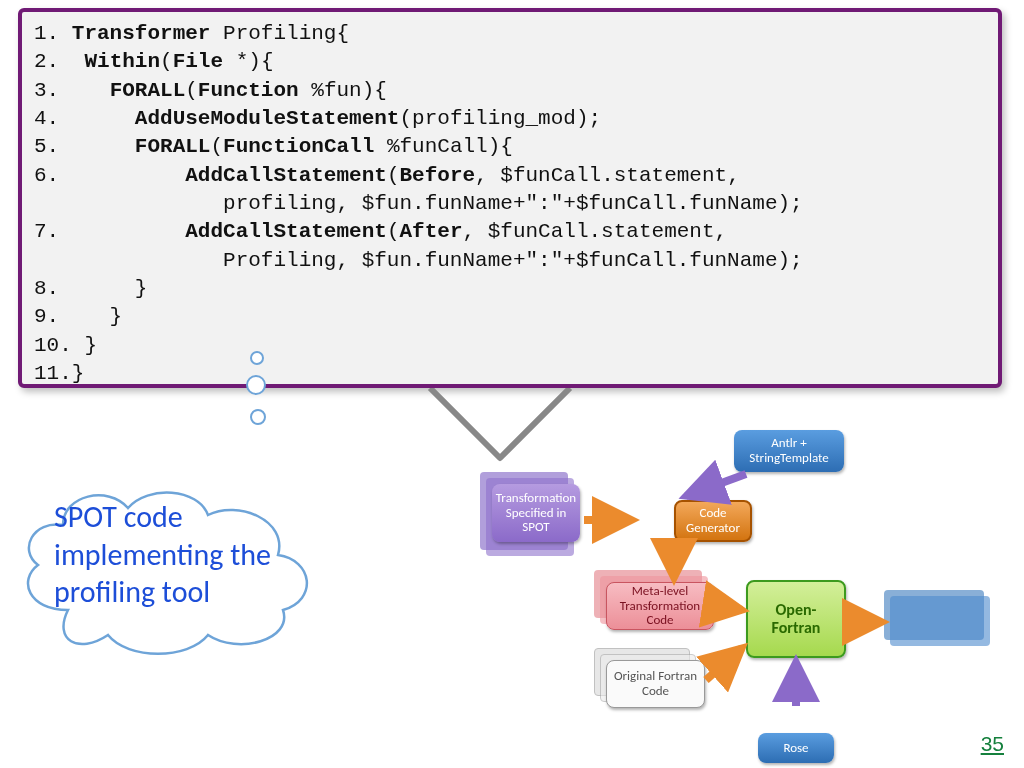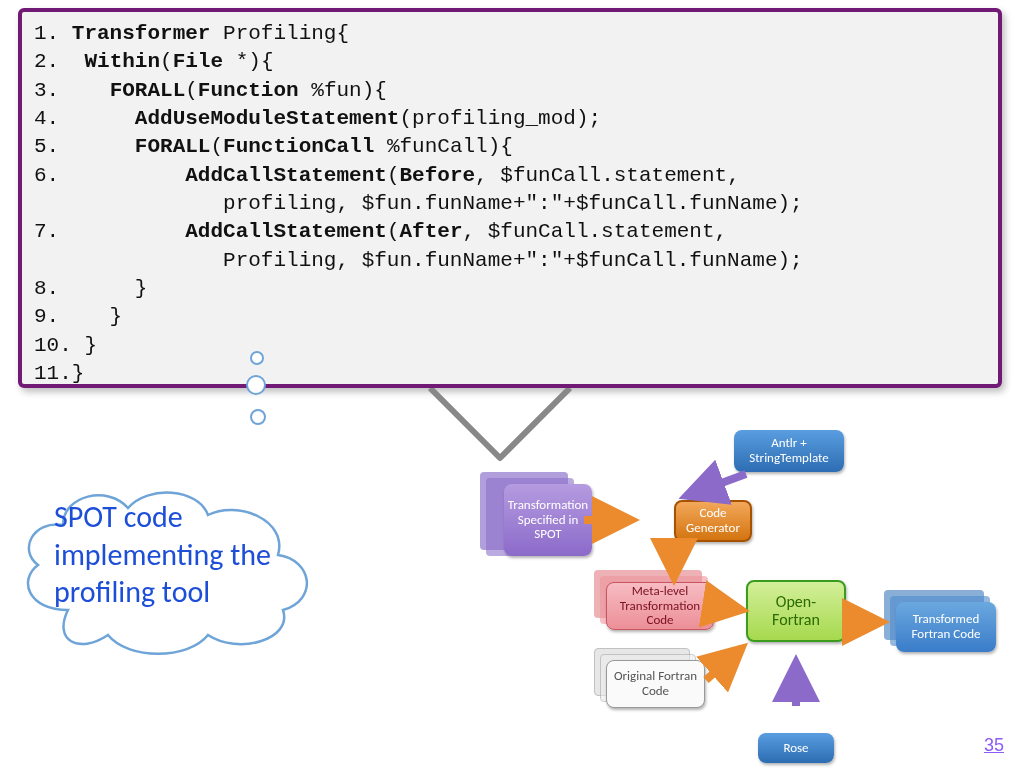--- a/index.html
+++ b/index.html
@@ -84,22 +84,22 @@
     line-height: 1.15;
     padding: 2px 4px;
     box-shadow: 1px 2px 3px rgba(0,0,0,0.3);
   }
   .stack-back { position:absolute; border-radius:4px; opacity:0.6; }
 
   .pagenum {
     position: absolute;
     right: 20px;
     bottom: 12px;
-    color: #8b5cf6;
-    font-size: 18px;
+    color: #15803d;
+    font-size: 21px;
     text-decoration: underline;
   }
 </style>
 </head>
 <body>
 
 <div class="code-box"><span>1. </span><b>Transformer</b><span> Profiling{</span>
 <span>2.  </span><b>Within</b><span>(</span><b>File</b><span> *){</span>
 <span>3.    </span><b>FORALL</b><span>(</span><b>Function</b><span> %fun){</span>
 <span>4.      </span><b>AddUseModuleStatement</b><span>(profiling_mod);</span>
@@ -125,39 +125,38 @@
 
 <svg class="cloud" viewBox="0 0 330 190">
   <path d="M60,140 C20,140 10,110 30,95 C10,80 25,50 55,55 C55,25 100,15 120,38 C140,15 190,18 200,45 C230,30 280,50 270,85 C305,90 310,130 275,140 C285,170 230,185 200,165 C180,190 120,190 100,165 C70,185 45,170 60,140 Z" fill="#ffffff" stroke="#6ea4d8" stroke-width="2.5"></path>
 </svg>
 <div class="cloud-text">SPOT code implementing the profiling tool</div>
 
 <div class="diagram">
 
   <div class="stack-back" style="left:-6px; top:42px; width:88px; height:78px; background:#7d5fc3;"></div>
   <div class="stack-back" style="left:0px; top:48px; width:88px; height:78px; background:#8e72cc;"></div>
-  <div class="box" style="left:18px; top:54px; width:88px; height:72px; background:linear-gradient(#b59be0,#8b6ac9);">Transformation Specified in SPOT</div>
+  <div class="box" style="left:6px; top:54px; width:88px; height:58px; background:linear-gradient(#b59be0,#8b6ac9);">Transformation Specified in SPOT</div>
 
   <div class="box" style="left:150px; top:70px; width:78px; height:42px; background:linear-gradient(#f3a85a,#d37410); border:2px solid #a65200;margin-left:38px;">Code Generator</div>
 
   <div class="box" style="left:248px; top:0px; width:110px; height:42px; background:linear-gradient(#5a9de0,#2d6db3);">Antlr + StringTemplate</div>
 
   <div class="stack-back" style="left:108px; top:140px; width:108px; height:48px; background:#e27d85;"></div>
   <div class="stack-back" style="left:114px; top:146px; width:108px; height:48px; background:#ee949c;"></div>
   <div class="box" style="left:120px; top:152px; width:108px; height:48px; background:linear-gradient(#f7bcc2,#ec8f98); color:#7a1020; border:1px solid #c95560;">Meta-level Transformation Code</div>
 
   <div class="stack-back" style="left:108px; top:218px; width:96px; height:48px; background:#d8d8d8; border:1px solid #999;"></div>
   <div class="stack-back" style="left:114px; top:224px; width:96px; height:48px; background:#ececec; border:1px solid #aaa;"></div>
   <div class="box" style="left:120px; top:230px; width:99px; height:48px; background:#fafafa; color:#555; border:1px solid #999;">Original Fortran Code</div>
 
-  <div class="box" style="left:260px; top:150px; width:100px; height:62px; background:linear-gradient(#d3ef9a,#a6d94e); color:#2a6a00; font-weight:normal; border:2px solid #3c9a1e; font-size:16px;">Open-Fortran</div>
+  <div class="box" style="left:260px; top:150px; width:100px; height:78px; background:linear-gradient(#d3ef9a,#a6d94e); color:#2a6a00; font-weight:bold; border:2px solid #3c9a1e; font-size:16px;">Open-Fortran</div>
 
   <div class="stack-back" style="left:398px; top:160px; width:100px; height:50px; background:#3b7abc;"></div>
   <div class="stack-back" style="left:404px; top:166px; width:100px; height:50px; background:#4c8bcd;"></div>
-  <div class="box" style="left:410px; top:172px; width:100px; height:50px; background:linear-gradient(#6aa8df,#3a7cc9);">Transformed Fortran Code</div>
 
   <div class="box" style="left:272px; top:278px; width:76px; height:30px; background:linear-gradient(#5a9de0,#2d6db3);margin-top:25px;">Rose</div>
 
   <svg style="position:absolute; left:0; top:0; width:520px; height:310px;">
     <defs>
       <marker id="ah" markerWidth="6" markerHeight="6" refX="5" refY="3" orient="auto">
         <path d="M0,0 L6,3 L0,6 Z" fill="#eb8b2d"></path>
       </marker>
       <marker id="ahp" markerWidth="6" markerHeight="6" refX="5" refY="3" orient="auto">
         <path d="M0,0 L6,3 L0,6 Z" fill="#8b6ac9"></path>

